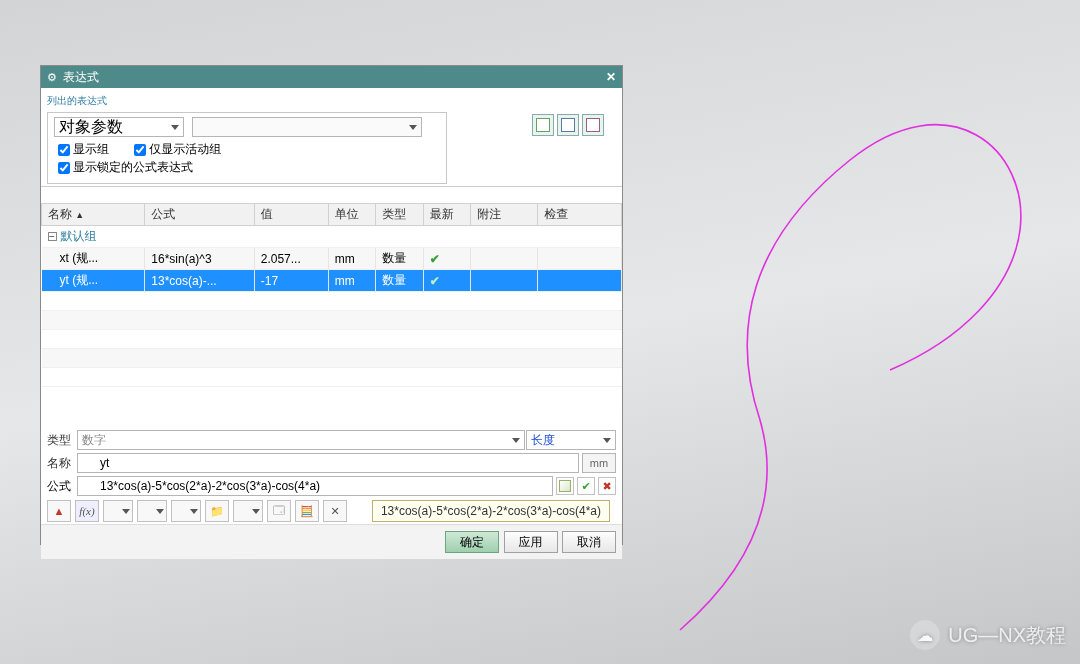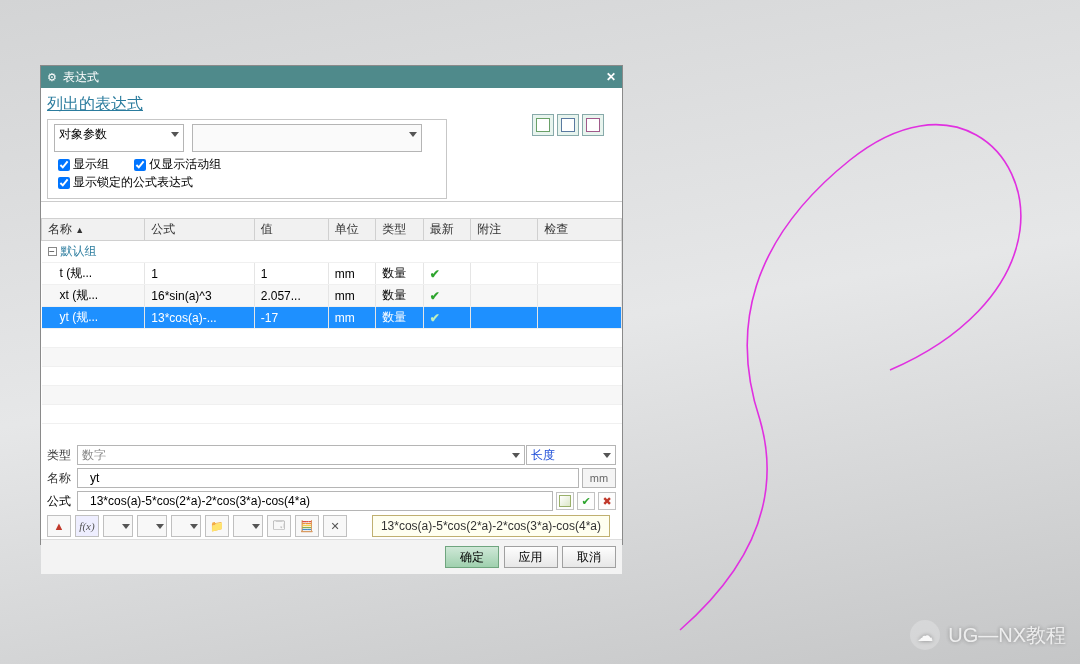--- a/index.html
+++ b/index.html
@@ -10,24 +10,24 @@
     position:absolute; left:40px; top:65px; width:583px; height:480px;
     background:#fff; border:1px solid #8a8a8a;
   }
   .titlebar {
     height:22px; background:#4f8a8b; color:#fff; display:flex; align-items:center; font-size:12px; padding:0 6px;
   }
   .titlebar .gear { margin-right:6px; font-size:11px; }
   .titlebar .close { margin-left:auto; cursor:pointer; font-weight:bold; }
 
   .upper { position:relative; padding:4px 6px 2px 6px; border-bottom:1px solid #ccc; }
-  .section-head { color:#2b7c9e; font-size:16px; margin:2px 0 4px 0;text-decoration:underline; }
+  .section-head { color:#2b7c9e; font-size:10px; margin:2px 0 4px 0; }
   .topbox { border:1px solid #c7c7c7; padding:4px 6px 6px 6px; width:400px; }
   .dd {
-    display:inline-block; height:28px; border:1px solid #b5b5b5; background:#fff; font-size:12px;
+    display:inline-block; height:20px; border:1px solid #b5b5b5; background:#fff; font-size:16px;
     padding:0 16px 0 4px; position:relative; line-height:18px; vertical-align:middle;
   }
   .dd::after {
     content:""; position:absolute; right:4px; top:7px; border-left:4px solid transparent; border-right:4px solid transparent; border-top:5px solid #555;
   }
   .dd1 { width:130px; }
   .dd2 { width:230px; margin-left:4px; background:#fafafa; color:#888; }
   .checks { margin-top:4px; font-size:12px; }
   .checks label { display:inline-block; margin-right:18px; }
   .ck { width:12px; height:12px; vertical-align:middle; margin-right:3px; }
@@ -60,21 +60,21 @@
 
   .lower { padding:4px 6px 2px 6px; }
   .lrow { display:flex; align-items:center; margin:3px 0; font-size:12px; }
   .lrow .lbl { width:30px; color:#333; }
   .sel {
     flex:0 0 auto; width:448px; height:20px; border:1px solid #b5b5b5; background:#fff; padding:0 16px 0 4px; position:relative; line-height:18px; color:#888;
   }
   .sel::after { content:""; position:absolute; right:4px; top:7px; border-left:4px solid transparent; border-right:4px solid transparent; border-top:5px solid #555; }
   .sel2 { width:90px; margin-left:auto; color:#1d4ed8; }
   .txt {
-    flex:1; height:20px; border:1px solid #b5b5b5; padding:0 12px; font-size:12px; line-height:18px; background:#fff;
+    flex:1; height:20px; border:1px solid #b5b5b5; padding:0 22px; font-size:12px; line-height:18px; background:#fff;
   }
   .unitbox { width:34px; height:20px; border:1px solid #b5b5b5; background:#f4f4f4; text-align:center; line-height:18px; font-size:11px; color:#666; margin-left:3px; }
   .formula-line { display:flex; align-items:center; margin:3px 0; }
   .formula-line .txt { flex:1; }
   .miniicon {
     width:18px; height:18px; border:1px solid #c2c2c2; margin-left:3px; background:#fdfdfd; font-size:11px; text-align:center; line-height:16px; cursor:pointer;
   }
   .miniicon.ok::before { content:"✔"; color:#2fa52f; }
   .miniicon.x::before { content:"✖"; color:#c0392b; }
   .miniicon.pg { position:relative; }
@@ -159,30 +159,20 @@
           <th class="col-type">类型</th>
           <th class="col-latest">最新</th>
           <th class="col-note">附注</th>
           <th class="col-check">检查</th>
         </tr>
       </thead>
       <tbody>
         <tr class="group-row">
           <td colspan="8"><span class="minus">−</span><span>默认组</span></td>
         </tr>
-        <tr>
-          <td style="padding-left:18px">t (规...</td>
-            <td>1</td>
-            <td>1</td>
-            <td>mm</td>
-            <td>数量</td>
-            <td class="green">✔</td>
-            <td></td>
-            <td></td>
-        </tr>
         <tr class="striped">
           <td style="padding-left:18px">xt (规...</td>
             <td>16*sin(a)^3</td>
             <td>2.057...</td>
             <td>mm</td>
             <td>数量</td>
             <td class="green">✔</td>
             <td></td>
             <td></td>
         </tr>

